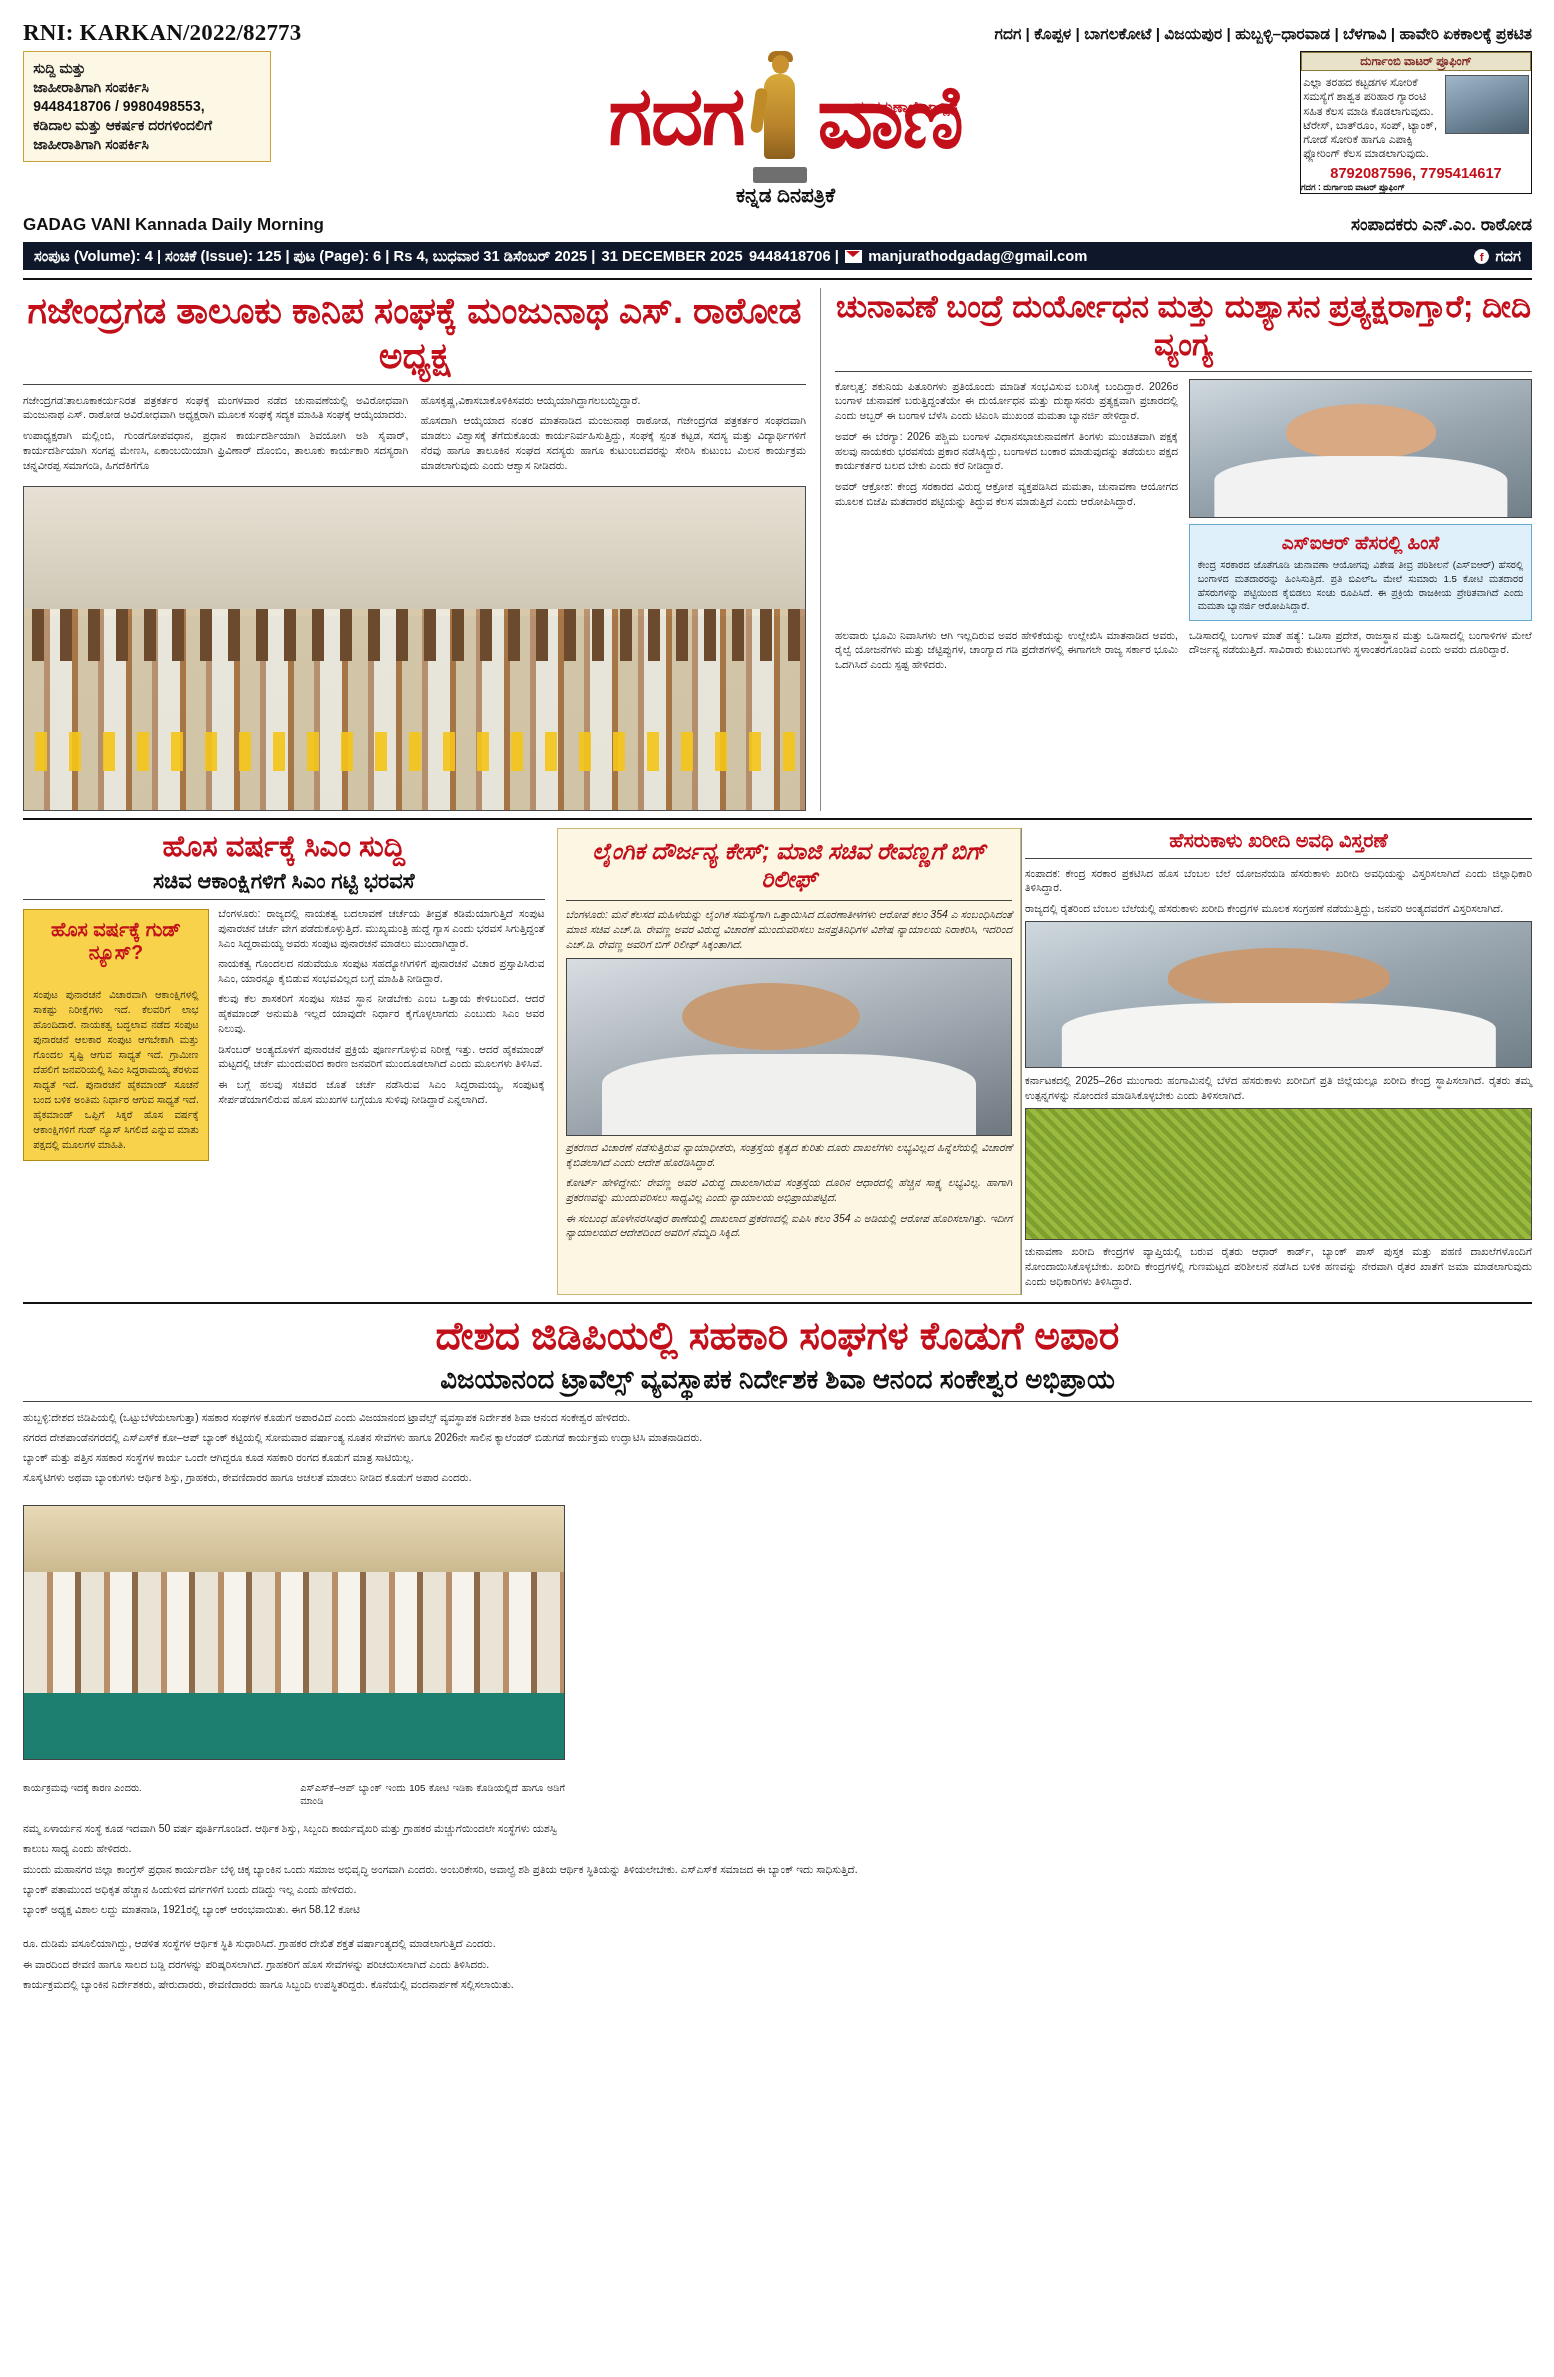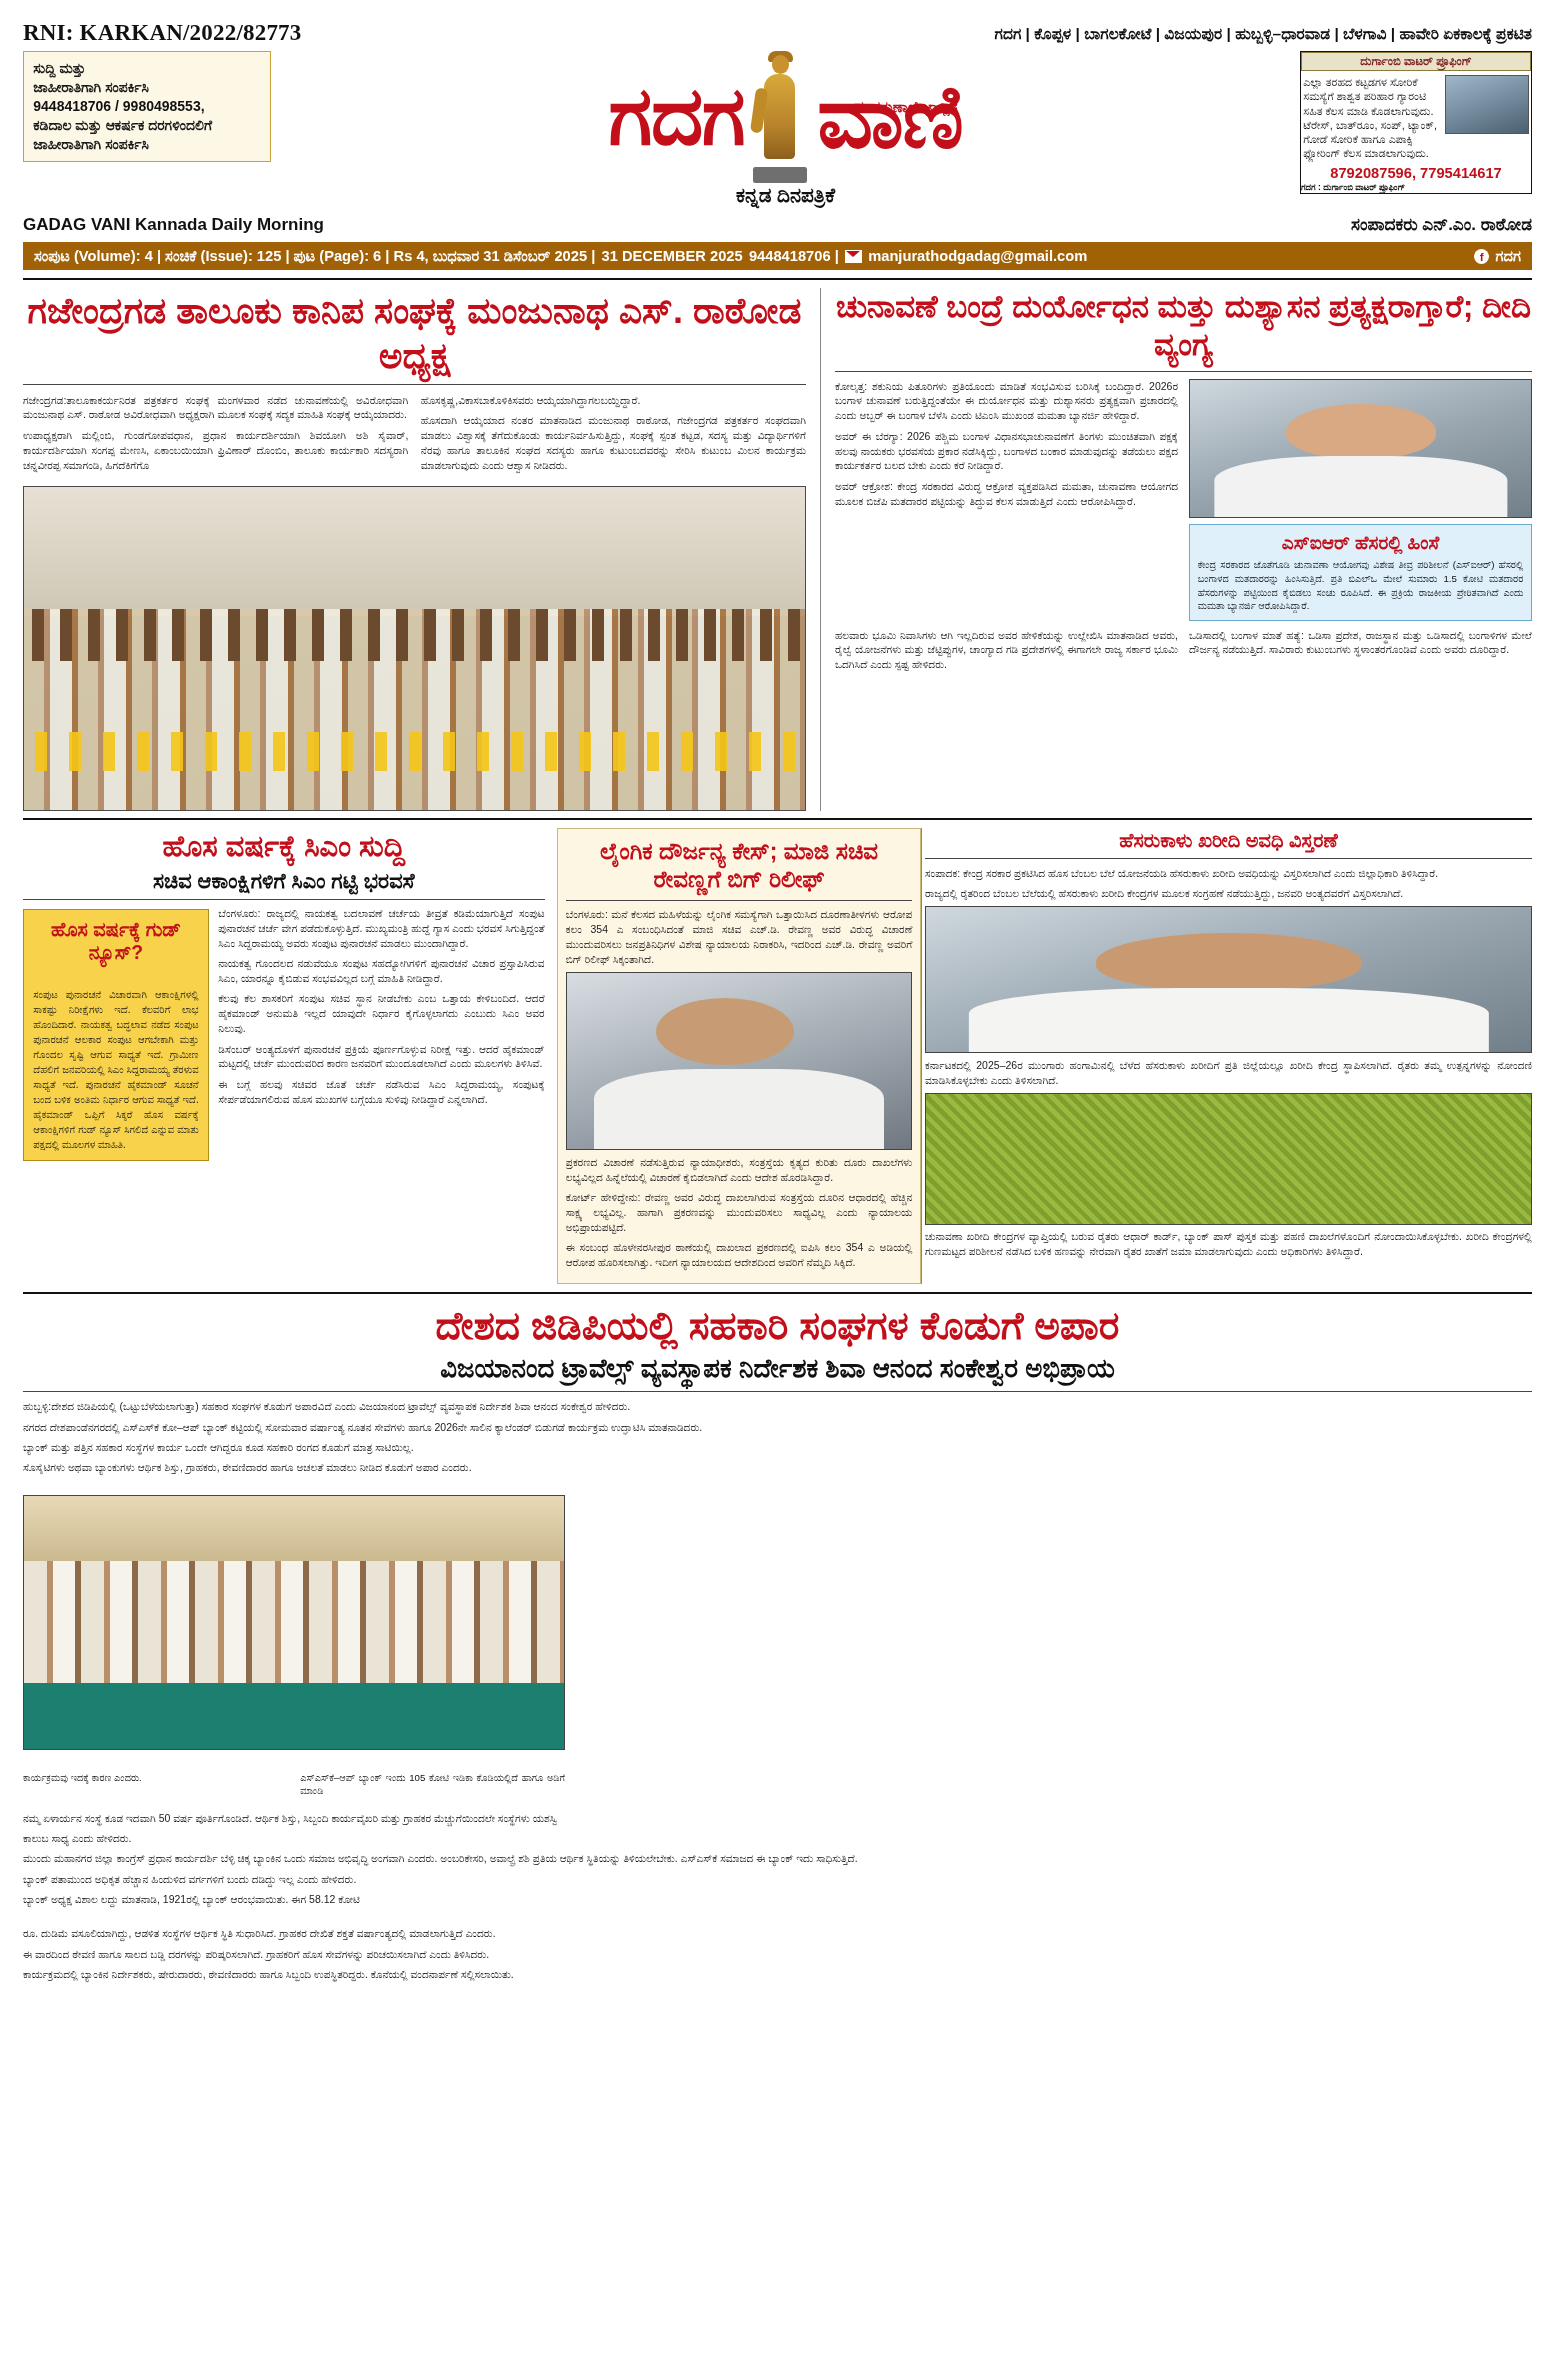--- a/index.html
+++ b/index.html
@@ -131,21 +131,21 @@
   }
   .ad-foot { text-align:left; font-size:8.5px; font-weight:bold; }
 
   .subtitle-row {
     display:flex; justify-content:space-between; align-items:center;
     font-size: 17px; font-weight:bold; margin-top: 7.7px; padding-bottom:4.6px;
   }
 
   
   .volbar {
-    background: #a16207;
+    background: #0f172a;
     color: #fff;
     font-size: 14.7px;
     font-weight: bold;
     padding: 5.4px 11px;
     display: flex;
     align-items: center;
     gap: 6.2px;
     margin-top: 3.1px;
   }
   .volbar .spacer { flex: 1; }
@@ -252,21 +252,21 @@
     text-align: justify;
   }
   .blue-box .bb-head {
     color:#c20f1a; font-weight:bold; font-size:18.6px; text-align:center; line-height:1.15;
     margin-bottom:4.6px;
   }
 
   
   .mid-band { display:flex; margin-top: 4.6px; }
   .mid-a { width: 534px; padding-right: 12.4px; }
-  .mid-b { width: 364px; padding: 0 12.4px; border-left:0.8px solid #888; }
+  .mid-b { width: 464px; padding: 0 12.4px; border-left:0.8px solid #888;font-style:italic; }
   .mid-c { flex:1; padding-left: 3px; border-left:0.8px solid #888; }
 
   .h2-mid { font-size: 29px; }
   .h2-mid2 { font-size: 23px; }
   .h2-mid3 { font-size: 19.4px; }
   .sub-head {
     font-size: 21px; font-weight:bold; text-align:center; margin-top:4.6px; color:#111;
   }
 
   .yellow-box {

